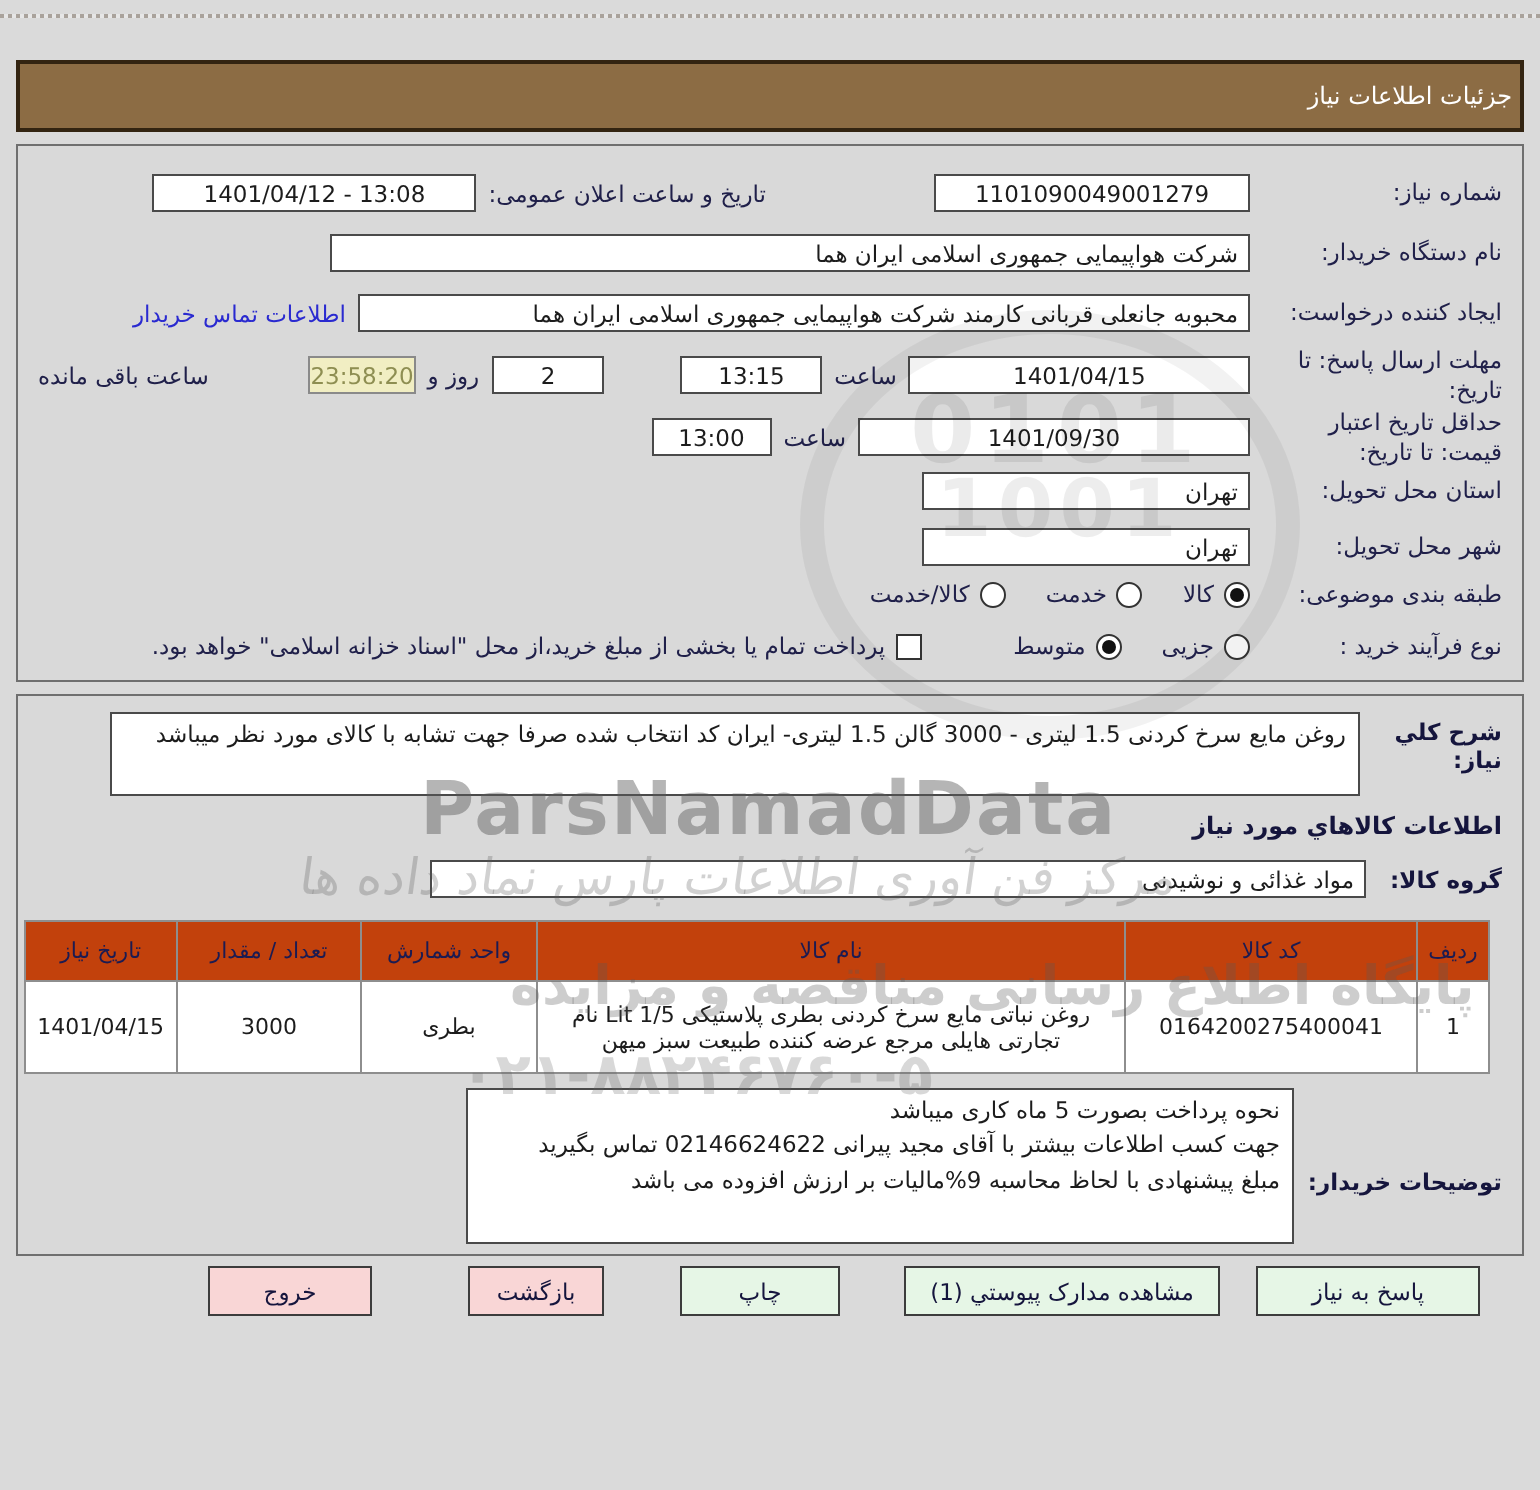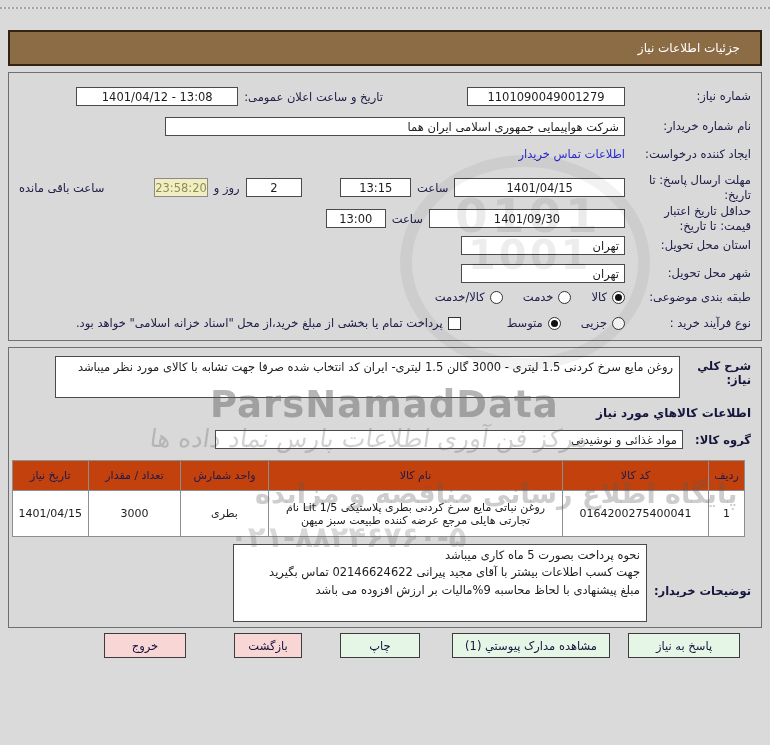--- a/index.html
+++ b/index.html
@@ -10,21 +10,21 @@
     font-family: "DejaVu Sans", sans-serif;
     font-size: 11.5px;
     color: #20204a;
     direction: rtl;
     overflow: hidden;
   }
   .dotted-line { position:absolute; top:7px; left:0; width:770px; border-top:2px dotted #a9a29b; background:#e6e6e6; }
   .titlebar {
     position:absolute; top:30px; right:8px; left:8px; height:36px;
     background:#8c6c44; border:2px solid #332411; color:#ffffff;
-    display:flex; align-items:center; padding:0 20px; font-size:12px;
+    display:flex; align-items:center; padding:0 4px; font-size:12px;
   }
   .panel { position:absolute; right:8px; left:8px; border:1px solid #6f6f6f; background:#d9d9d9; }
   #panel1 { top:72px; height:269px; }
   #panel2 { top:347px; height:281px; }
   .row { position:absolute; right:10px; left:10px; display:flex; align-items:center; gap:6px; }
   .lbl { width:120px; flex:0 0 120px; line-height:1.3; }
   .lbl2 { white-space:nowrap; }
   .field {
     background:#ffffff; border:1px solid #4a4a4a; height:19px;
     display:flex; align-items:center; padding:0 5px; color:#1c1c1c;
@@ -74,26 +74,27 @@
 <div class="panel" id="panel1">
 
   <div class="row" style="top:14px;">
     <span class="lbl">شماره نیاز:</span>
     <span class="field center ltr" style="width:158px;">1101090049001279</span>
     <span class="lbl2" style="margin-right:78px;">تاریخ و ساعت اعلان عمومی:</span>
     <span class="field center ltr" style="width:162px;">1401/04/12 - 13:08</span>
   </div>
 
   <div class="row" style="top:44px;">
-    <span class="lbl">نام شماره خریدار:</span>
+    <span class="lbl">نام دستگاه خریدار:</span>
     <span class="field" style="width:460px;">شرکت هواپیمایی جمهوری اسلامی ایران هما</span>
   </div>
 
   <div class="row" style="top:74px;">
     <span class="lbl">ایجاد کننده درخواست:</span>
+    <span class="field" style="width:446px;">محبوبه جانعلی قربانی کارمند شرکت هواپیمایی جمهوری اسلامی ایران هما</span>
     <span class="link">اطلاعات تماس خریدار</span>
   </div>
 
   <div class="row" style="top:100px;">
     <span class="lbl">مهلت ارسال پاسخ: تا تاریخ:</span>
     <span class="field center ltr" style="width:196px;">1401/04/15</span>
     <span class="lbl2">ساعت</span>
     <span class="field center ltr" style="width:80px;margin-left:26px;">13:15</span>
     <span class="field center ltr" style="width:64px; margin-right:6px;">2</span>
     <span class="lbl2">روز و</span>

